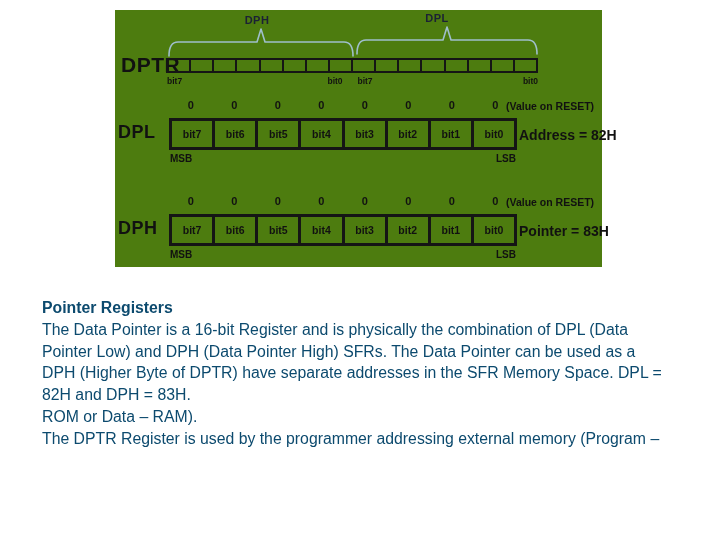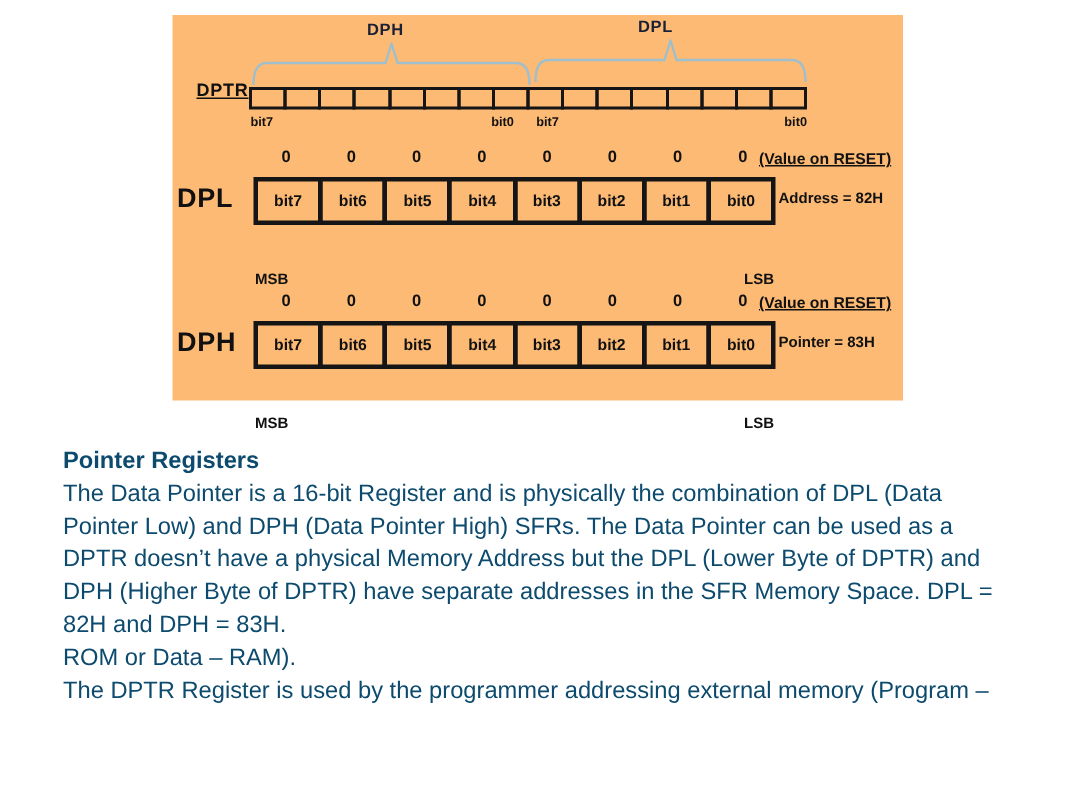--- a/index.html
+++ b/index.html
@@ -1,41 +1,41 @@
 <!DOCTYPE html>
 <html><head>
 <meta charset="utf-8">
 <style>
   * { margin:0; padding:0; box-sizing:border-box; }
   html,body { width:720px; height:540px; background:#ffffff; }
   body { font-family:"Liberation Sans", "DejaVu Sans", sans-serif; color:#000; }
   .canvas { position:relative; width:720px; height:540px; background:#ffffff; overflow:hidden; }
 
   
-  .panel { position:absolute; left:115px; top:10px; width:487px; height:257px; background:#fdba74; }
+  .panel { position:absolute; left:115px; top:10px; width:487px; height:257px; background:#4d7c0f; }
 
   .brace-label { position:absolute; width:60px; text-align:center; font-size:11px; font-weight:bold; color:#1B2135; letter-spacing:0.5px; }
   .brace { position:absolute; }
 
-  .dptr-label { position:absolute; left:16px; top:43px; font-size:12px; font-weight:bold; letter-spacing:0.5px; color:#111;text-decoration:underline; }
+  .dptr-label { position:absolute; left:6px; top:43px; font-size:21px; font-weight:bold; letter-spacing:0.5px; color:#111; }
   .dptr-row { position:absolute; left:51px; top:48px; width:372px; height:15px; display:flex; }
   .dptr-cell { flex:1; border:2px solid #151515; margin-left:-2px; }
   .dptr-cell:first-child { margin-left:0; }
   .marker { position:absolute; font-size:8.5px; font-weight:bold; color:#111; top:66px; }
 
   .zeros { position:absolute; left:54px; width:348px; display:flex; }
   .zeros span { flex:1; text-align:center; font-size:11px; font-weight:bold; color:#111; }
-  .caption { position:absolute; left:391px; width:80px; font-size:10.5px; font-weight:bold; color:#111; white-space:nowrap;text-decoration:underline; }
+  .caption { position:absolute; left:391px; width:80px; font-size:10.5px; font-weight:bold; color:#111; white-space:nowrap; }
 
   .reg-label { position:absolute; left:3px; font-size:18px; font-weight:bold; letter-spacing:0.5px; color:#111; }
   .regrow { position:absolute; left:54px; width:348px; height:32px; display:flex; }
   .bitcell { flex:1; border:3px solid #151515; margin-left:-3px; display:flex; align-items:center; justify-content:center; font-size:10.5px; font-weight:bold; color:#111; }
   .bitcell:first-child { margin-left:0; }
-  .address { position:absolute; left:404px; font-size:10px; font-weight:bold; color:#111; white-space:nowrap; }
-  .endmark { position:absolute; font-size:10px; font-weight:bold; color:#111;margin-top:28px; }
+  .address { position:absolute; left:404px; font-size:14px; font-weight:bold; color:#111; white-space:nowrap; }
+  .endmark { position:absolute; font-size:10px; font-weight:bold; color:#111; }
 
   
   .textblock { position:absolute; left:42px; top:297px; width:665px; font-size:15.8px; line-height:21.8px; color:#0c4a6e; }
   .textblock .bold { font-weight:bold; }
 </style>
 </head>
 <body>
 
 <div class="canvas">
 
@@ -126,20 +126,19 @@
     <div class="address" style="top:213px;">Pointer = 83H</div>
     <div class="endmark" style="left:55px; top:239px;">MSB</div>
     <div class="endmark" style="left:355px; top:239px; width:46px; text-align:right;">LSB</div>
 
   </div>
 
   <div class="textblock">
     <div class="bold">Pointer Registers</div>
     <div>The Data Pointer is a 16-bit Register and is physically the combination of DPL (Data</div>
     <div>Pointer Low) and DPH (Data Pointer High) SFRs. The Data Pointer can be used as a</div>
-    <div>DPTR doesn’t have a physical Memory Address but the DPL (Lower Byte of DPTR) and</div>
     <div>DPH (Higher Byte of DPTR) have separate addresses in the SFR Memory Space. DPL =</div>
     <div>82H and DPH = 83H.</div>
     <div>ROM or Data – RAM).</div>
     <div>The DPTR Register is used by the programmer addressing external memory (Program –</div>
   </div>
 
 </div>
 
 </body></html>

